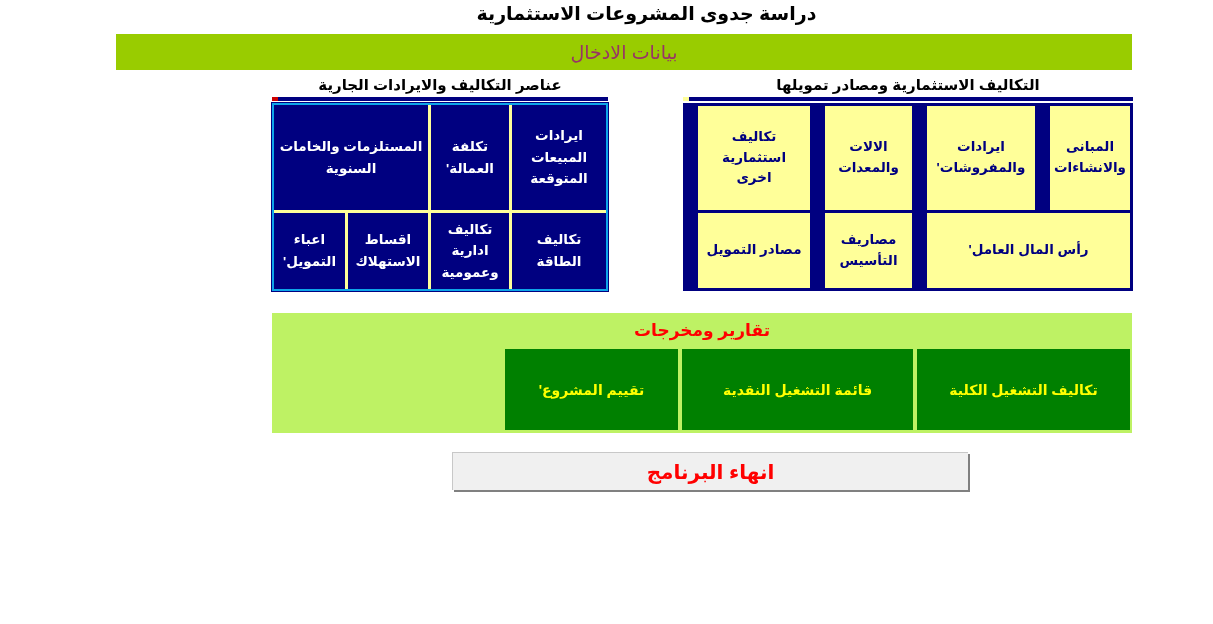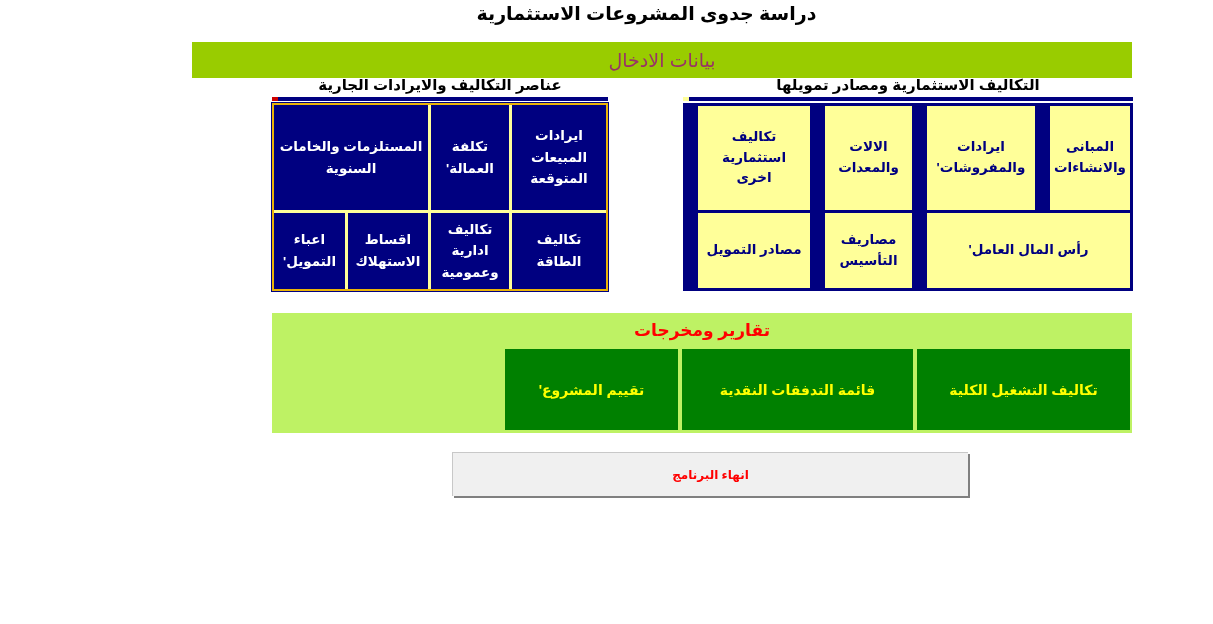--- a/index.html
+++ b/index.html
@@ -6,23 +6,23 @@
   body{font-family:"Liberation Sans","DejaVu Sans",sans-serif;}
   #screen{position:relative;width:1213px;height:624px;background:#ffffff;overflow:hidden;direction:rtl;}
 
   .abs{position:absolute;box-sizing:border-box;}
 
   
   .page-title{top:2px;right:80px;width:973px;text-align:center;
     font-size:19px;font-weight:bold;color:#000000;}
 
   
-  .input-banner{top:34px;right:81px;width:940px;height:36px;background:#99CC00;
+  .input-banner{top:34px;right:81px;width:1016px;height:36px;background:#99CC00;
     display:flex;align-items:center;justify-content:center;
-    color:#993366;font-size:19px;font-weight:normal;margin-top:8px;}
+    color:#993366;font-size:19px;font-weight:normal;}
 
   
   .section-header{top:76px;height:20px;text-align:center;
     font-size:15px;font-weight:bold;color:#000000;}
   .hdr-right{right:80px;width:450px;}
   .hdr-left{right:605px;width:336px;}
   .hdr-underline{top:97px;height:4px;background:#000080;}
   .ul-right{right:80px;width:450px;}
   .ul-left{right:605px;width:336px;}
   .ul-tick{position:absolute;left:0;top:0;width:6px;height:4px;}
@@ -34,45 +34,45 @@
     background:#000080;border:3px solid #000080;
     display:grid;grid-template-columns:92px 120px 99px 1fr;
     grid-template-rows:104px 1fr;gap:3px;}
   .cell-yellow{background:#FFFF99;color:#000080;font-weight:bold;font-size:13.5px;
     display:flex;align-items:center;justify-content:center;text-align:center;
     padding:2px 6px;line-height:1.55;cursor:pointer;margin-left:12px;}
   .span2{grid-column:span 2;}
 
   
   .grid-running{top:103px;right:605px;width:336px;height:188px;
-    background:#FFFF99;border:2px solid #eab308;outline:1px solid #000080;
+    background:#FFFF99;border:2px solid #0ea5e9;outline:1px solid #000080;
     display:grid;grid-template-columns:94px 78px 80px 1fr;
     grid-template-rows:105px 1fr;gap:3px;}
   .cell-navy{background:#000080;color:#ffffff;font-weight:bold;font-size:13.5px;
     display:flex;align-items:center;justify-content:center;text-align:center;
     padding:2px 5px;line-height:1.6;cursor:pointer;}
 
   
   .reports-wrap{top:313px;right:81px;width:860px;height:120px;background:#bef264;}
   .reports-banner{position:absolute;top:0;right:0;left:0;height:34px;
     display:flex;align-items:center;justify-content:center;
     color:#FF0000;font-size:17px;font-weight:bold;}
   .reports-row{position:absolute;top:36px;bottom:3px;right:2px;left:2px;
     display:grid;grid-template-columns:213px 231px 173px 1fr;gap:4px;}
   .cell-green{background:#008000;color:#FFFF00;font-weight:bold;font-size:14px;
     display:flex;align-items:center;justify-content:center;text-align:center;
     padding:2px 0;cursor:pointer;}
 
   
-  .exit-button{top:452px;right:245px;width:516px;height:44px;background:#F0F0F0;
+  .exit-button{top:452px;right:245px;width:516px;height:38px;background:#F0F0F0;
     border:1px solid #c8c8c8;border-right:none;border-bottom:none;
     box-shadow:2px 2px 0 #808080, -2px 2px 0 #808080 inset;
     box-shadow:2px 2px 0 #808080;
     display:flex;align-items:center;justify-content:center;
-    color:#FF0000;font-size:12px;font-weight:bold;cursor:pointer;}
+    color:#FF0000;font-size:20px;font-weight:bold;cursor:pointer;}
 </style>
 </head>
 <body>
 
 <div id="screen">
 
   <div class="abs page-title">دراسة جدوى المشروعات الاستثمارية</div>
 
   <div class="abs input-banner">بيانات الادخال</div>
 
@@ -103,20 +103,20 @@
     <div class="cell-navy">تكاليف الطاقة</div>
     <div class="cell-navy">تكاليف ادارية وعمومية</div>
     <div class="cell-navy">اقساط الاستهلاك</div>
     <div class="cell-navy">اعباء التمويل'</div>
   </div>
 
   <div class="abs reports-wrap">
     <div class="reports-banner">تقارير ومخرجات</div>
     <div class="reports-row">
       <div class="cell-green">تكاليف التشغيل الكلية</div>
-      <div class="cell-green">قائمة التدفقات النقدية</div>
+      <div class="cell-green">قائمة التشغيل النقدية</div>
       <div class="cell-green">تقييم المشروع'</div>
     </div>
   </div>
 
   <div class="abs exit-button">انهاء البرنامج</div>
 
 </div>
 
 </body></html>

